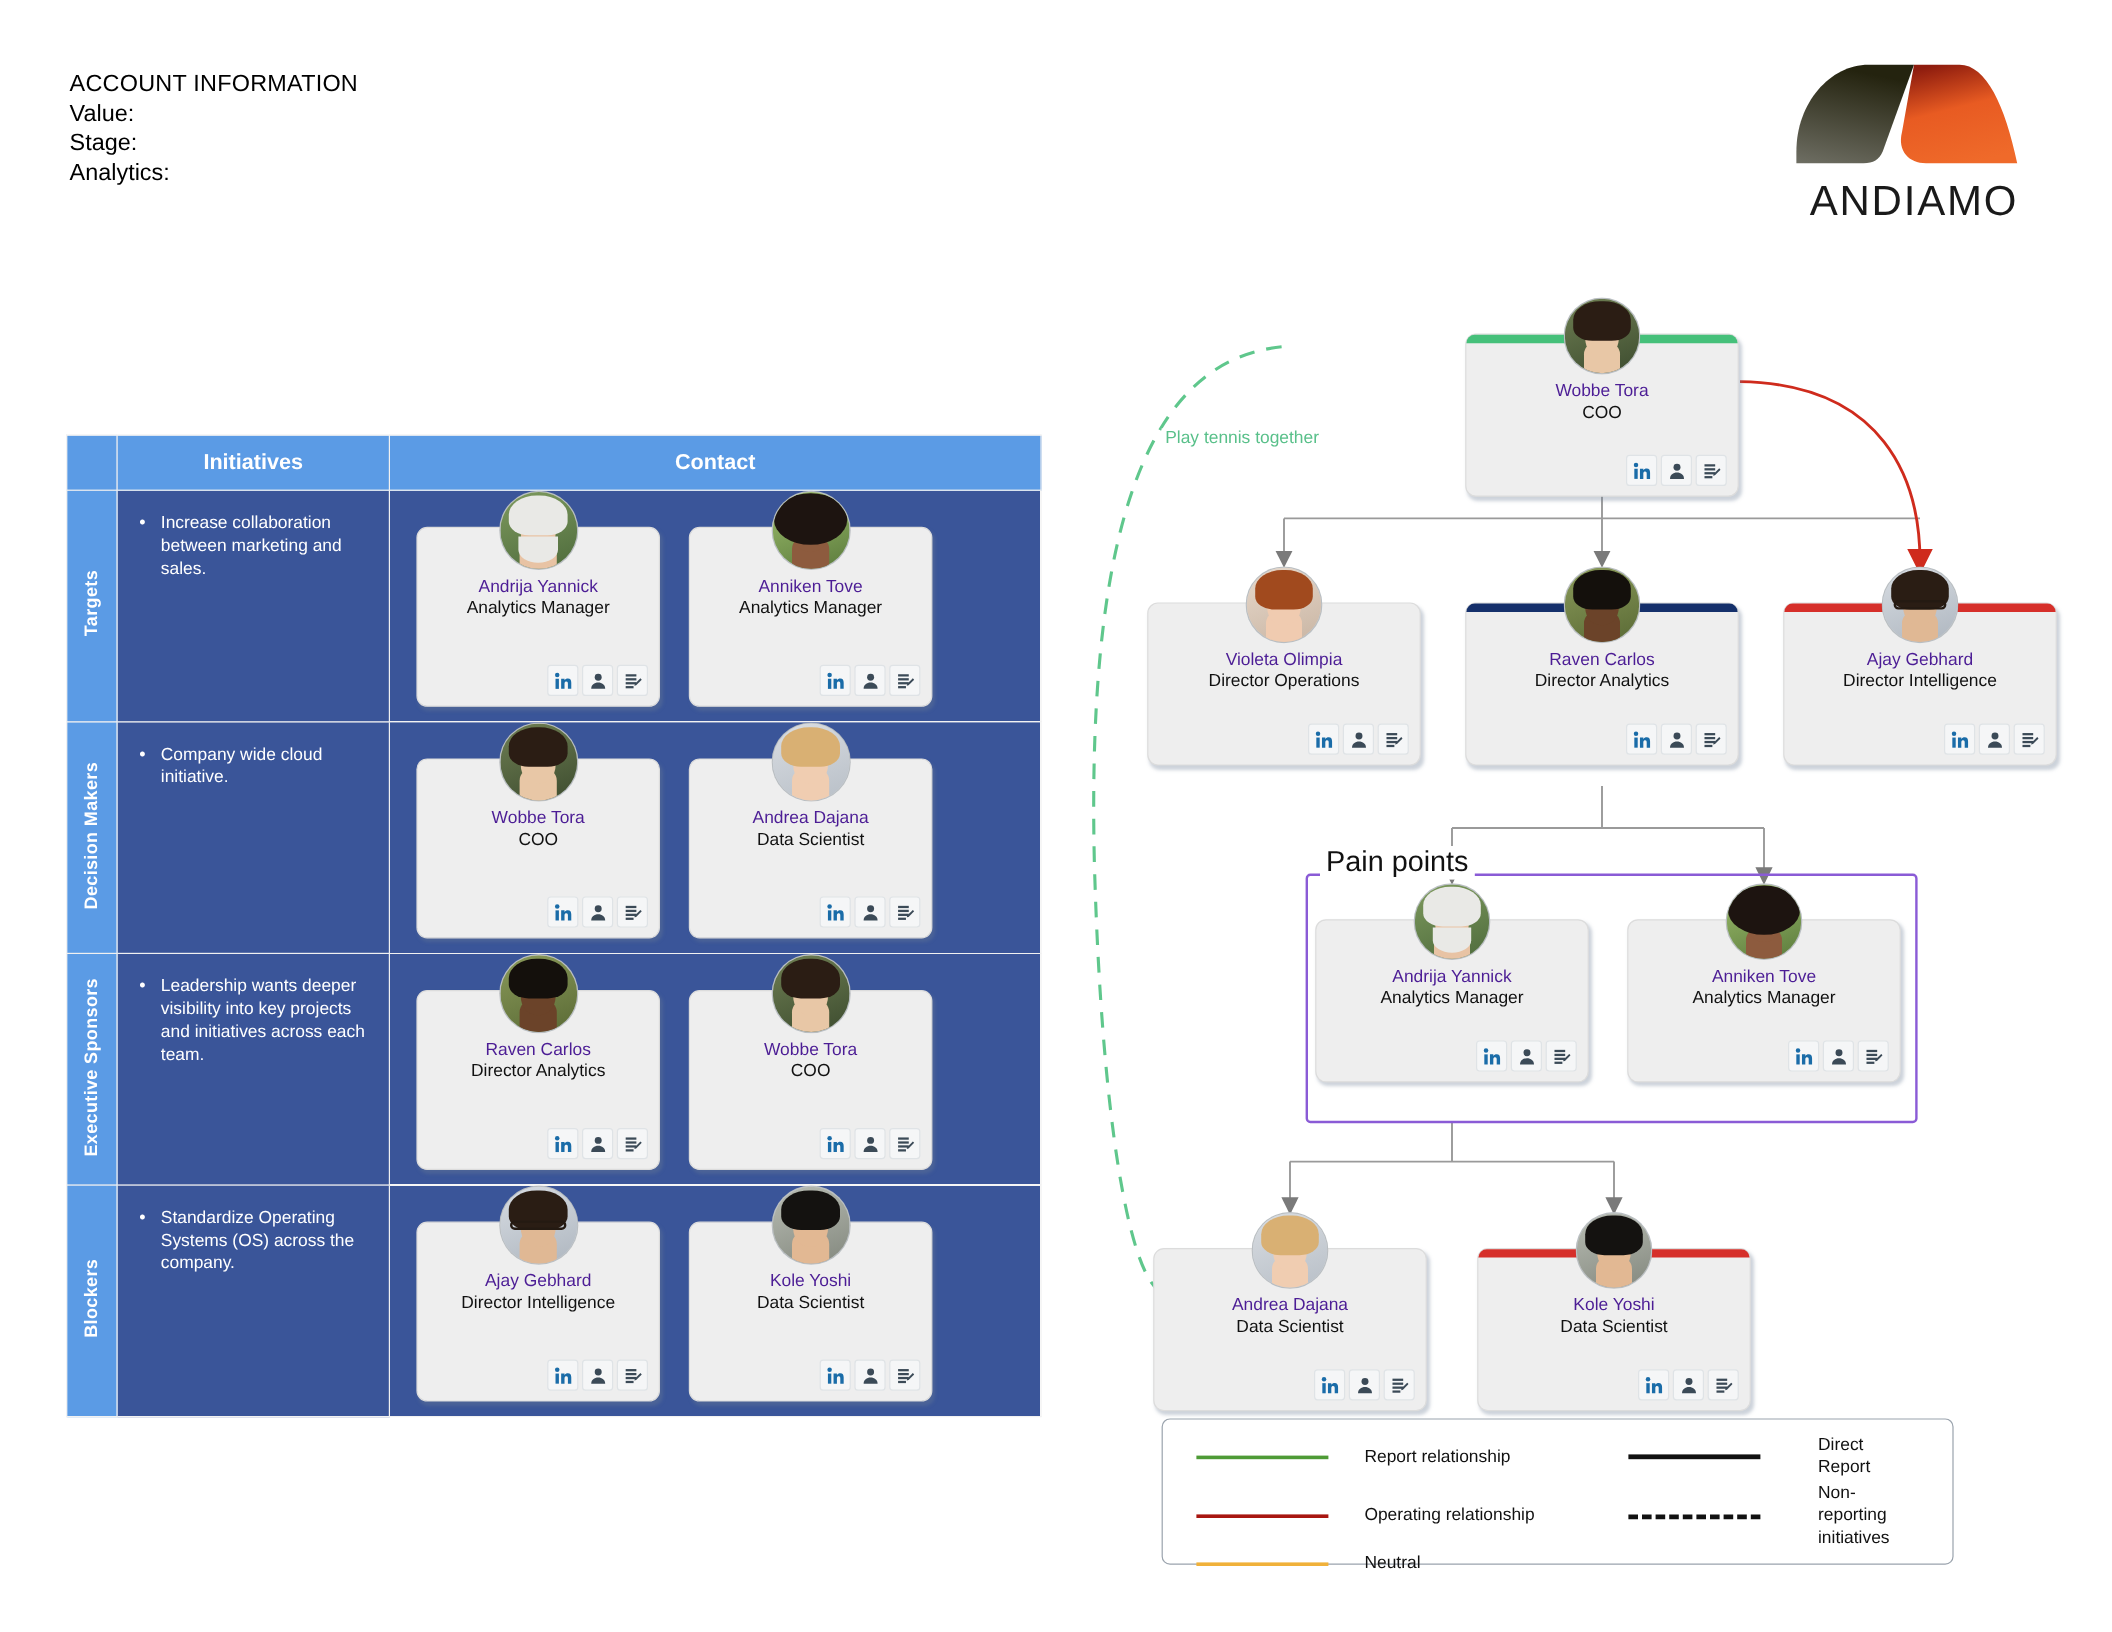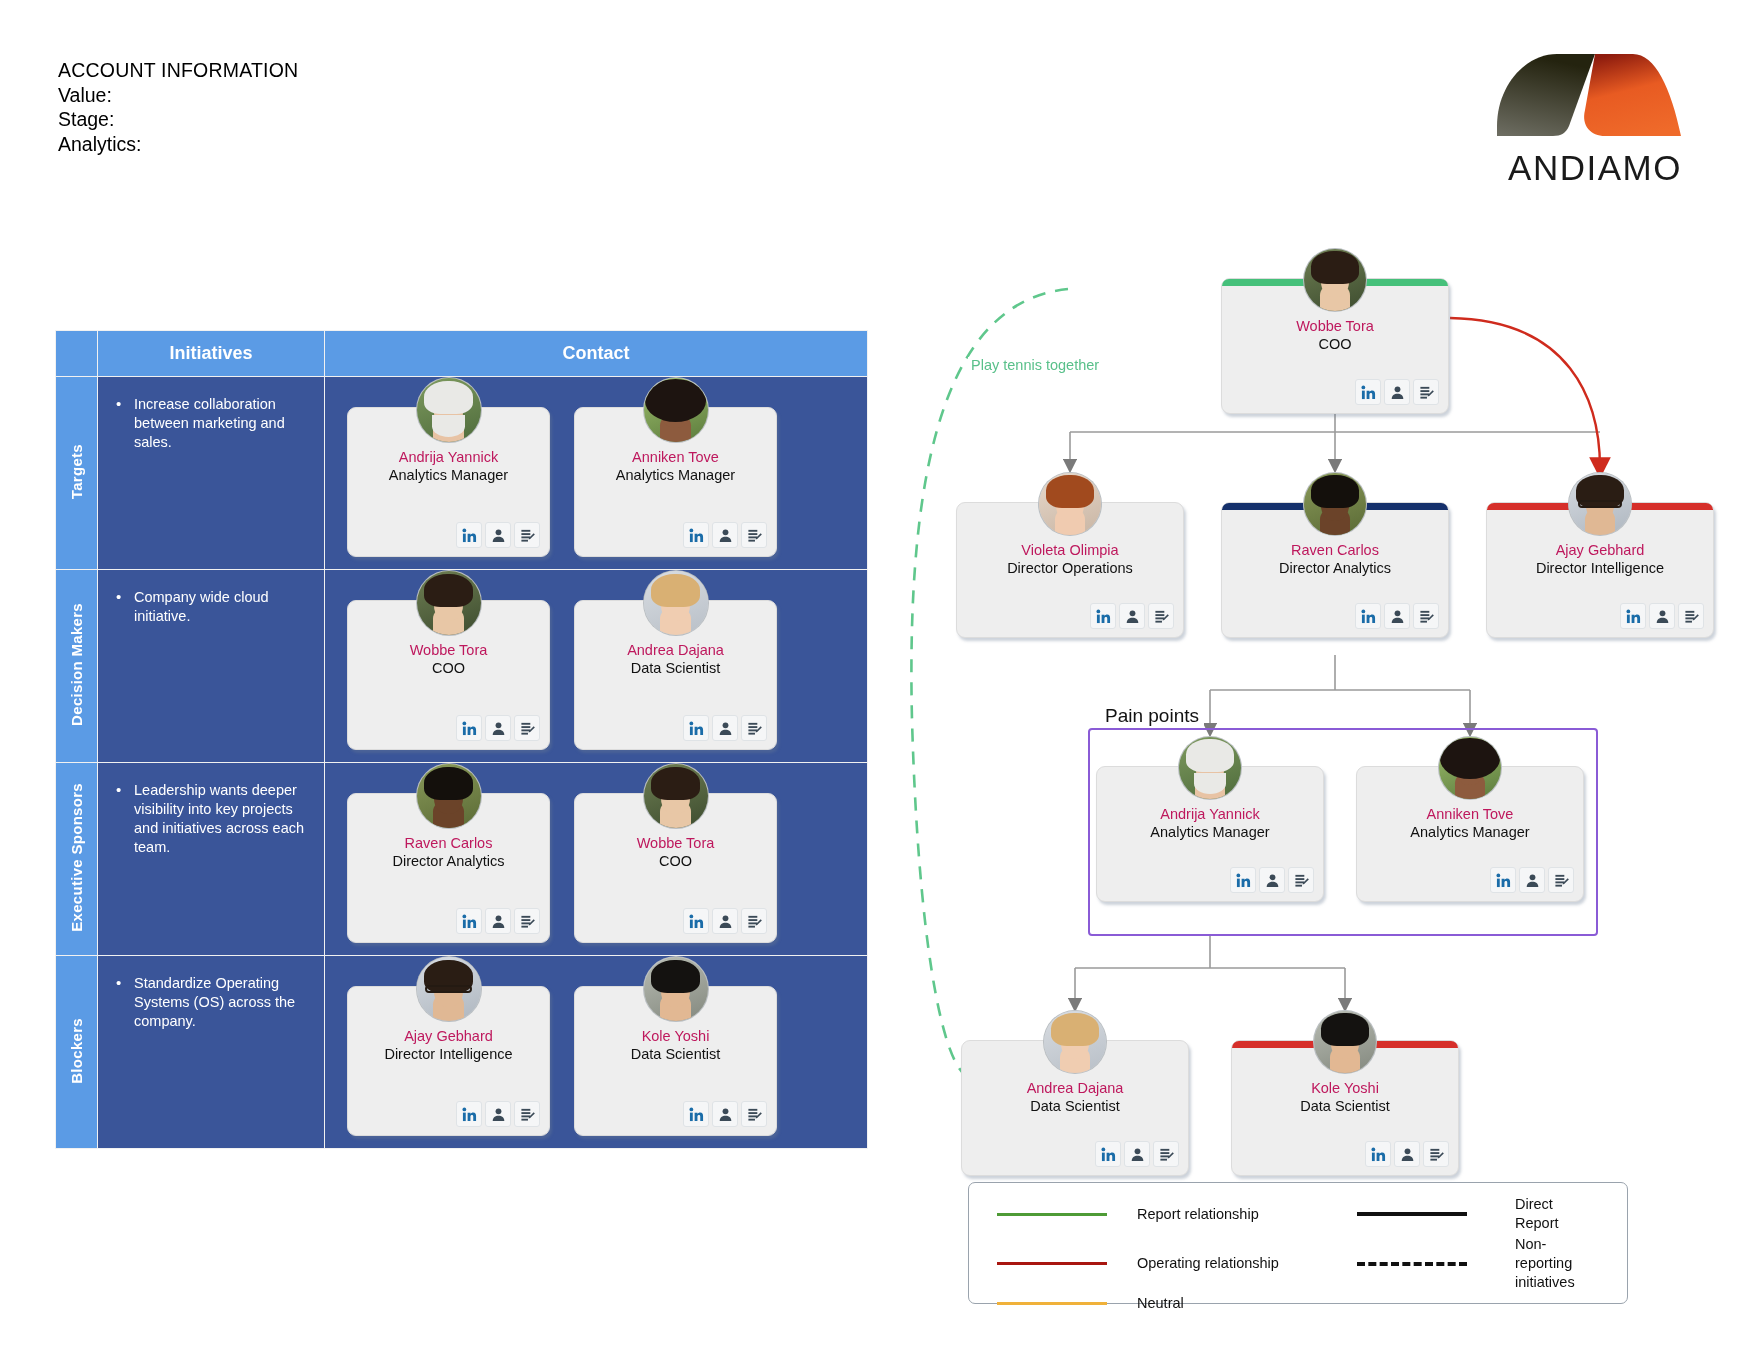--- a/index.html
+++ b/index.html
@@ -24,21 +24,21 @@
   .logo svg { display:block; }
   .logo-word {
     position: absolute; left: 0; top: 100px; width: 200px;
     text-align: center;
     font-size: 35px; letter-spacing: 1.5px; color: #1a1a1a;
     font-family: "Liberation Sans", sans-serif; font-weight: 300;
   }
 
   
   .tbl { position: absolute; left: 55px; top: 330px; width: 812px; }
-  .tbl table { border-collapse: collapse; width: 812px; table-layout: fixed; }
+  .tbl table { border-collapse: collapse; width: 812px; table-layout: fixed; margin-top: 32px; }
   .tbl col.c0 { width: 42px; }
   .tbl col.c1 { width: 227px; }
   .tbl col.c2 { width: 543px; }
   .tbl th {
     background: #5b9be5; color: #ffffff; font-size: 18px; font-weight: bold;
     height: 46px; border: 1px solid #f1f1f1; text-align: center;
   }
   .tbl th.blank { background: #5b9be5; }
   .tbl td { border: 1px solid #f1f1f1; vertical-align: top; }
   .tbl td.rowlabel {
@@ -72,21 +72,21 @@
     position: absolute; left: 0; top: 0; right: 0; height: 7px;
     border-radius: 8px 8px 0 0;
   }
   .pcard .avatar {
     position: absolute; left: 50%; transform: translateX(-50%);
     border-radius: 50%; overflow: hidden;
     border: 1px solid rgba(0,0,0,.10);
     background: #cfd4d8;
   }
   .pcard .pname {
-    text-align: center; font-size: 14.5px; color: #be185d; line-height: 18px;
+    text-align: center; font-size: 14.5px; color: #4c1d95; line-height: 18px;
     padding: 0 3px;
   }
   .pcard .ptitle { text-align: center; font-size: 14.5px; color: #111; line-height: 18px; }
   .pcard .icons {
     position: absolute; right: 9px; bottom: 8px;
     display: flex; gap: 3px;
   }
   .iconbtn {
     width: 26px; height: 26px; background: #f5f6f7;
     border: 1px solid #dfe3e6; border-radius: 3px;
@@ -104,21 +104,21 @@
   .org svg.wires { position: absolute; left: 0; top: 0; width: 1760px; height: 1360px; }
   .ocard { position: absolute; width: 228px; height: 136px; }
   .ocard .avatar { width: 64px; height: 64px; top: -31px; }
   .ocard .pname { margin-top: 4px; }
 
   .group-box {
     position: absolute; border: 2px solid #8a5bd6; border-radius: 4px;
     background: transparent;
   }
   .group-label {
-    position: absolute; font-size: 19px; color: #111; background: #fff; padding: 0 5px;
+    position: absolute; font-size: 24px; color: #111; background: #fff; padding: 0 5px;
   }
   .edge-label {
     position: absolute; font-size: 14.5px; color: #59c08a;
     background: #fff; padding: 0 3px; white-space: nowrap;
   }
 
   
   .legend {
     position: absolute; left: 968px; top: 1182px; width: 660px; height: 122px;
     border: 1px solid #9aa3ad; border-radius: 7px; background: #fff;

